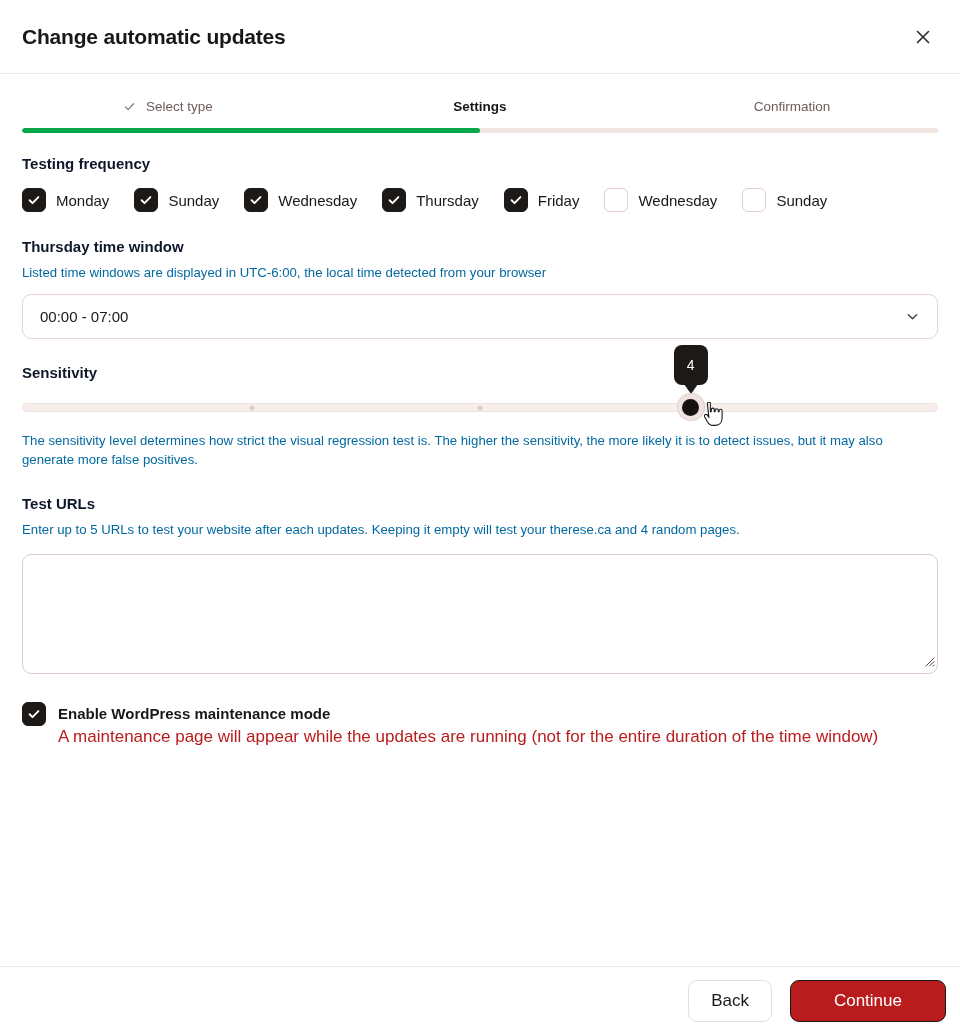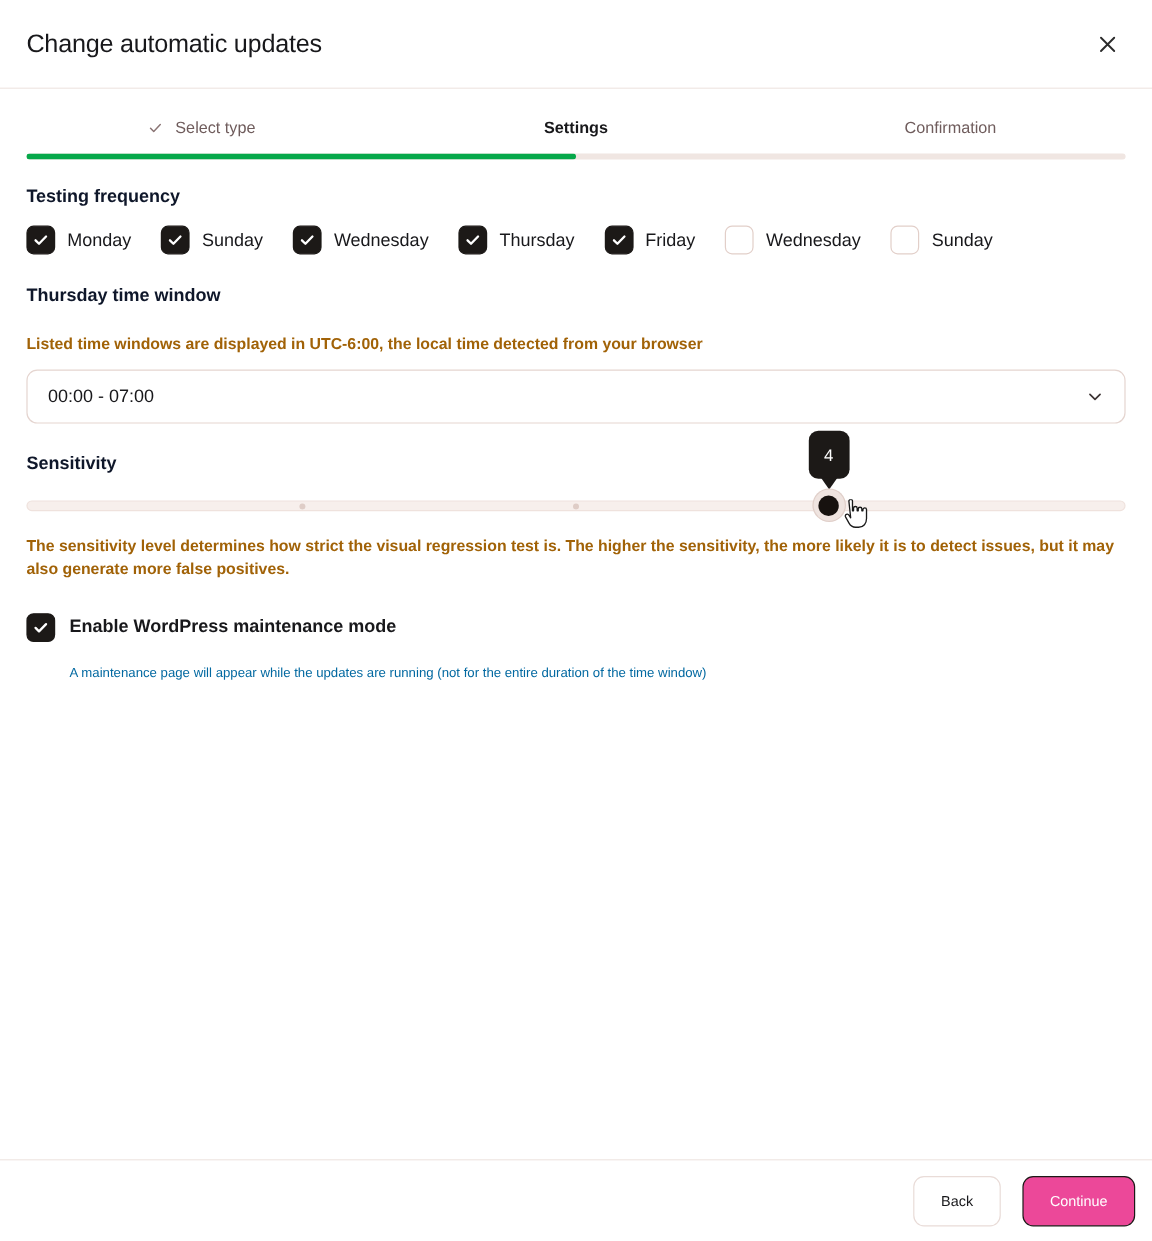--- a/index.html
+++ b/index.html
@@ -21,21 +21,21 @@
   .modal-header {
     height: 74px;
     display: flex;
     align-items: center;
     justify-content: space-between;
     padding: 0 22px 0 22px;
     border-bottom: 1px solid #efe6e3;
   }
   .modal-title {
     font-size: 21px;
-    font-weight: normal;
+    font-weight: bold;
     letter-spacing: -0.2px;
     color: #18181b;
   }
   .close-btn {
     width: 30px;
     height: 30px;
     display: flex;
     align-items: center;
     justify-content: center;
     background: none;
@@ -93,24 +93,23 @@
   .content { padding: 0 22px; }
 
   .section-title {
     font-size: 15px;
     font-weight: bold;
     color: #0f172a;
     margin: 0;
   }
   .section-help {
     font-size: 13.2px;
-    color: #a16207;
-    margin: 22px 0 0 0;
+    color: #0369a1;
+    margin: 8px 0 0 0;
     line-height: 1.45;
-    font-weight: bold;
   }
 
   
   .freq-block { margin-top: 22px; }
   .checkbox-row {
     display: flex;
     align-items: center;
     margin-top: 16px;
     gap: 0;
   }
@@ -267,56 +266,56 @@
     padding-bottom: 22px;
   }
   .maint-text { margin-left: 12px; }
   .maint-title {
     font-size: 15px;
     font-weight: bold;
     color: #18181b;
     line-height: 24px;
   }
   .maint-sub {
-    font-size: 11px;
-    color: #0369a1;
-    margin-top: 20px;
+    font-size: 17px;
+    color: #b91c1c;
+    margin-top: 1px;
   }
 
   
   .footer {
     position: absolute;
     left: 0; right: 0; bottom: 0;
     height: 68px;
     border-top: 1px solid #efe6e3;
     display: flex;
     align-items: center;
     justify-content: flex-end;
     gap: 18px;
     padding: 0 14px;
     background: #fff;
   }
   .btn {
     font-family: "Liberation Sans", sans-serif;
-    font-size: 12px;
+    font-size: 17px;
     border-radius: 9px;
     cursor: pointer;
     height: 42px;
     padding: 0 22px;
   }
   .btn-back {
     background: #fff;
     border: 1px solid #e9dcd8;
     color: #18181b;
   }
   .btn-continue {
-    background: #ec4899;
+    background: #b91c1c;
     border: 1px solid #1c1917;
     color: #ffffff;
-    padding: 0 22px;
+    padding: 0 43px;
   }
 </style>
 </head>
 <body>
 
 <div class="modal-header">
   <div class="modal-title">Change automatic updates</div>
   <button class="close-btn">
     <span>
       <svg width="16" height="16" viewBox="0 0 16 16" fill="none" stroke="currentColor" stroke-width="1.6" stroke-linecap="round">
@@ -432,20 +431,32 @@
       </div>
       <span class="cursor-hand" id="cursor-hand" style="left: calc(73% + 11px); top: 3px;">
         <svg width="22" height="26" viewBox="0 0 22 26" fill="#ffffff" stroke="#1a1a1a" stroke-width="1.1" stroke-linejoin="round">
           <path d="M5.4 1.6 c0-0.8 0.7-1.4 1.5-1.4 s1.5 0.6 1.5 1.4 v8.0 h0.9 v-2.1 c0-0.8 0.7-1.4 1.5-1.4 s1.5 0.6 1.5 1.4 v2.1 h0.9 v-1.5 c0-0.8 0.7-1.4 1.5-1.4 s1.5 0.6 1.5 1.4 v1.5 h0.9 v-0.9 c0-0.8 0.7-1.4 1.5-1.4 s1.5 0.6 1.5 1.4 v7.4 c0 4.0-2.4 7.3-6.6 7.3 h-2.6 c-3.0 0-4.2-1.3-5.4-3.4 l-2.9-5.3 c-0.4-0.8-0.1-1.7 0.7-2.1 0.9-0.4 1.8 0.0 2.3 0.8 l1.3 2.1 z"></path>
         </svg>
       </span>
     </div>
     <p class="section-help" style="margin-top:16px;">The sensitivity level determines how strict the visual regression test is. The higher the sensitivity, the more likely it is to detect issues, but it may also generate more false positives.</p>
   </div>
 
+  <div class="urls-block">
+    <h3 class="section-title">Test URLs</h3>
+    <p class="section-help">Enter up to 5 URLs to test your website after each updates. Keeping it empty will test your therese.ca and 4 random pages.</p>
+    <div class="ta-wrap">
+      <textarea class="ta" rows="1" style="height: 120px;" placeholder=""></textarea>
+      <span class="ta-grip">
+        <svg width="14" height="14" viewBox="0 0 14 14" stroke="currentColor" stroke-width="1" stroke-linecap="round">
+          <path d="M13 5 L5 13 M13 8.5 L8.5 13 M13 12 L12 13"></path>
+        </svg>
+      </span>
+    </div>
+  </div>
 
 
   <div class="maint-block">
     <div class="cbx on">
       <svg width="14" height="14" viewBox="0 0 16 16" fill="none" stroke="#ffffff" stroke-width="2.2" stroke-linecap="round" stroke-linejoin="round">
         <path d="M3 8.3 L6.3 11.6 L13 4.7"></path>
       </svg>
     </div>
     <div class="maint-text">
       <div class="maint-title">Enable WordPress maintenance mode</div>

